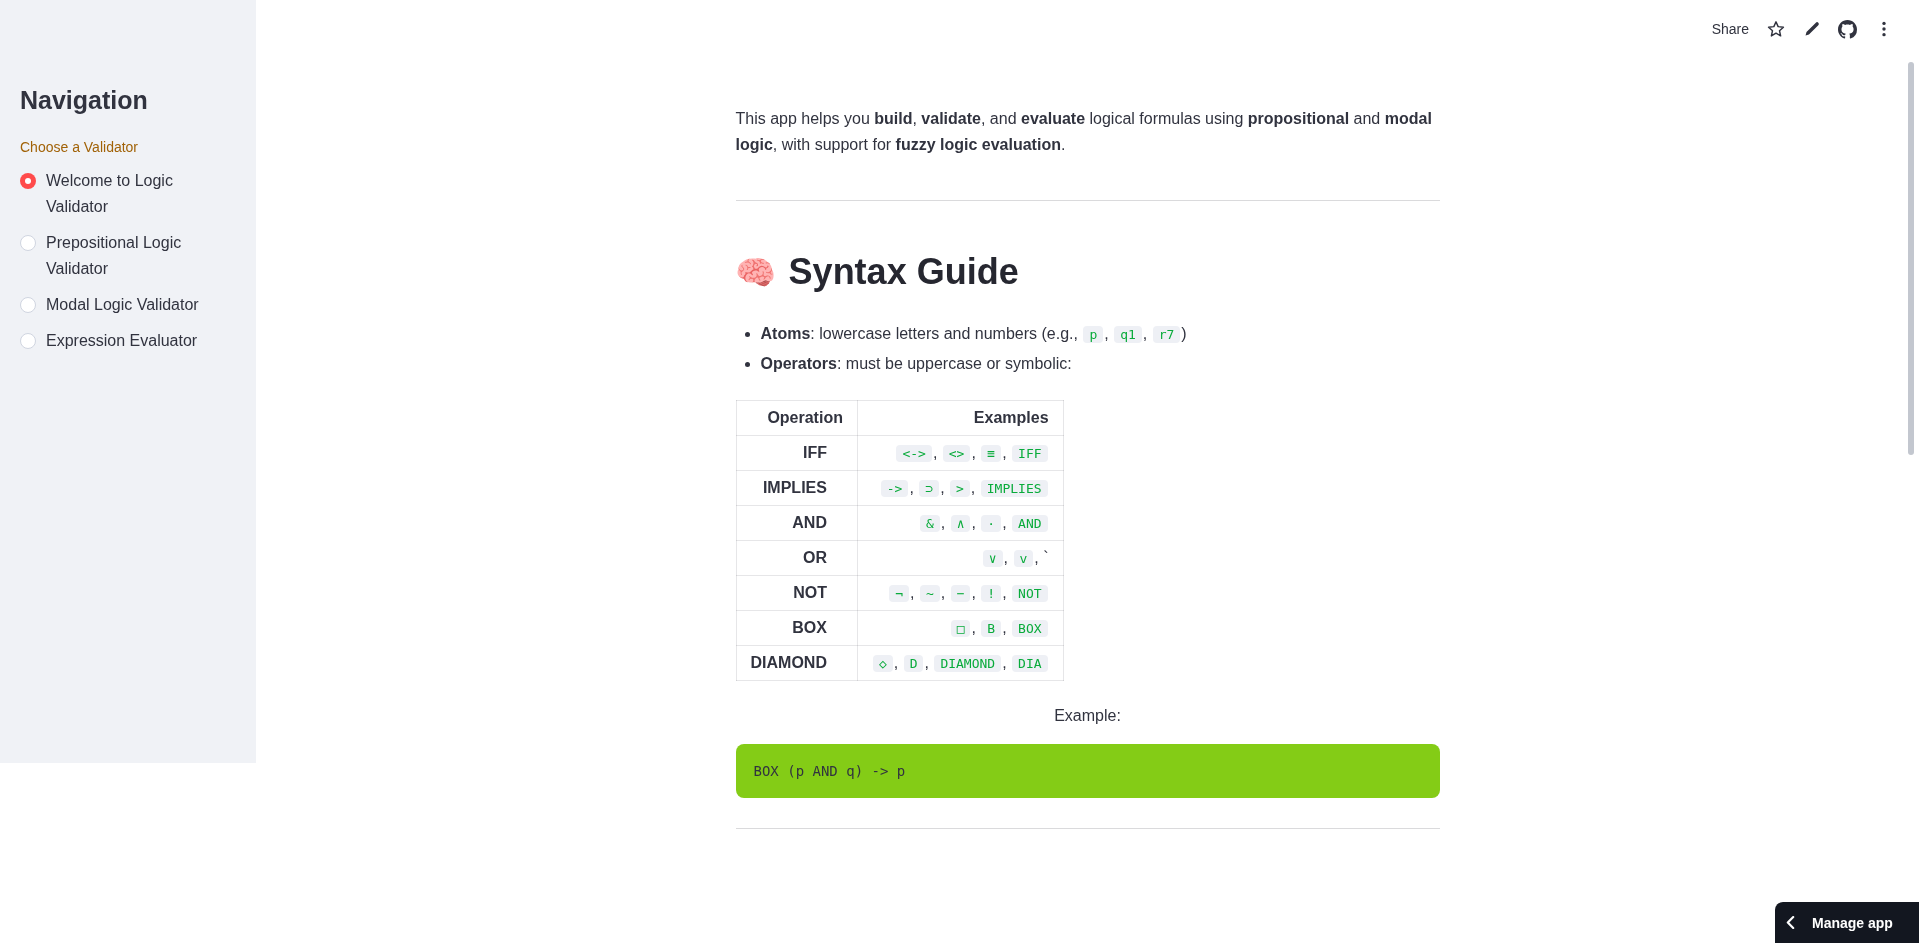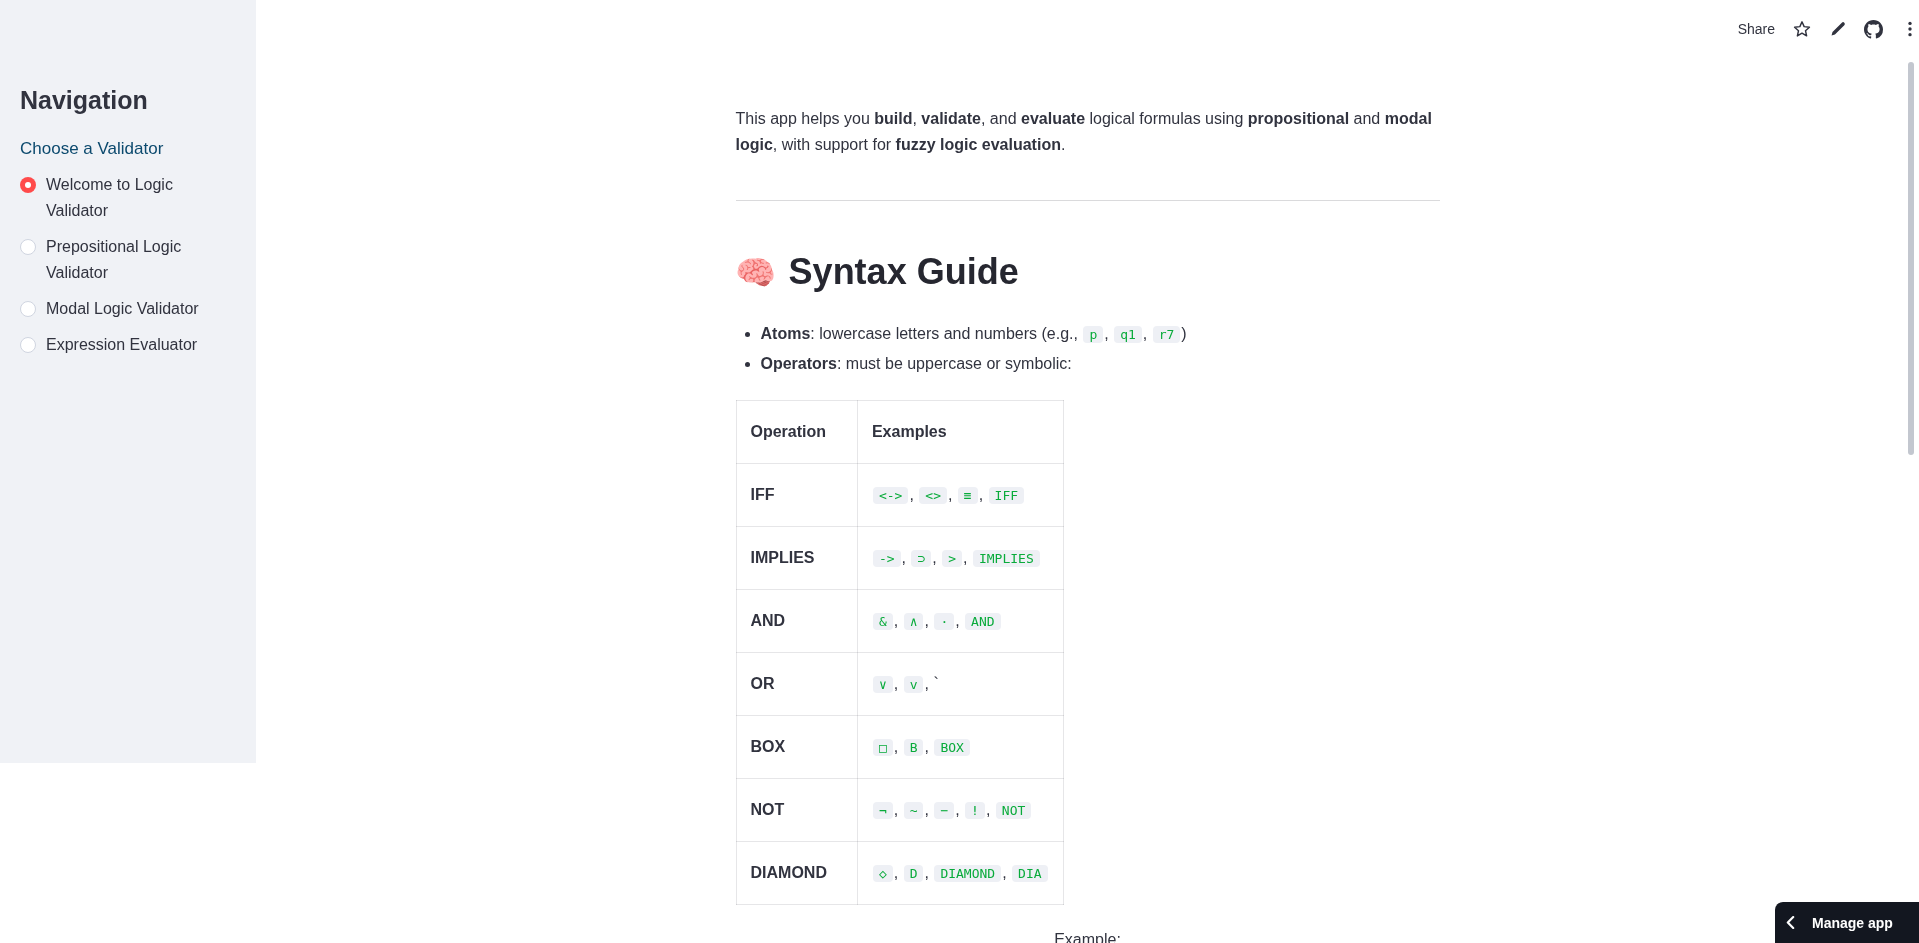--- a/index.html
+++ b/index.html
@@ -9,36 +9,36 @@
     font-family:"Liberation Sans", sans-serif;
     -webkit-font-smoothing:antialiased;
   }
   
   .sidebar{
     position:absolute;left:0;top:0;width:256px;height:763px;
     background:#f0f2f6;box-sizing:border-box;
     padding:86px 22px 0 20px;
   }
   .sidebar-title{font-size:25px;font-weight:700;margin:0 0 24px 0;color:#31333f;}
-  .widget-label{font-size:17px;color:#0c4a6e;margin-bottom:13px;}
+  .widget-label{font-size:14px;color:#a16207;margin-bottom:13px;}
   .radio-option{display:flex;align-items:flex-start;gap:10px;margin-bottom:10px;cursor:pointer;}
   .radio-label{font-size:16px;line-height:26px;color:#31333f;}
   .radio-circle{
     width:16px;height:16px;border-radius:50%;flex:none;margin-top:5px;
     background:#ffffff;border:1px solid #d0d5e0;box-sizing:border-box;position:relative;
   }
   .radio-circle.selected{background:#ff4b4b;border:none;}
   .radio-circle.selected::after{
     content:"";position:absolute;left:5px;top:5px;width:6px;height:6px;
     border-radius:50%;background:#ffffff;
   }
   
   .toolbar{
     position:absolute;top:0;right:0;height:58px;
-    display:flex;align-items:center;gap:17px;
+    display:flex;align-items:center;gap:17px;padding-right:26px;
   }
   .share-button{font-size:14px;color:#31333f;cursor:pointer;}
   .tb-icon{width:19px;height:19px;display:flex;align-items:center;justify-content:center;cursor:pointer;color:#31333f;}
   .tb-icon svg{display:block;}
   
   .main{margin-left:256px;}
   .block{width:704px;margin:0 auto;padding-top:88px;}
   h1.page-title{font-size:44px;font-weight:700;margin:0;line-height:1.2;color:#262730;}
   h1 .emoji{font-size:40px;margin-right:12px;}
   .intro{font-size:16px;line-height:1.6;margin:18px 0 0 0;}
@@ -47,21 +47,21 @@
   h2.section-title{font-size:36px;font-weight:700;margin:49px 0 0 0;line-height:1.2;color:#262730;}
   h2 .emoji{font-size:33px;margin-right:12px;}
   ul.syntax-bullets{margin:27px 0 0 0;padding-left:25px;}
   ul.syntax-bullets li{font-size:16px;line-height:1.8;margin-bottom:1px;}
   .inline-code{
     font-family:"DejaVu Sans Mono", monospace;font-size:13px;color:#09ab3b;
     background:#eef0f5;border-radius:4px;padding:1px 6px;margin:0 1px;white-space:nowrap;
   }
   table.syntax-table{border-collapse:collapse;margin-top:21px;font-size:16px;}
   .syntax-table th,.syntax-table td{
-    border:1px solid rgba(49,51,63,0.12);text-align:left;padding:22px 14px;vertical-align:middle;
+    border:1px solid rgba(49,51,63,0.12);text-align:right;padding:8px 14px;vertical-align:middle;
   }
   .syntax-table th{font-weight:700;}
   .syntax-table td.op{font-weight:700;padding-right:30px;}
   .syntax-table td.examples{min-width:160px;}
   .example-label{font-size:16px;margin:26px 0 0 0;text-align:center;}
   .code-block{
     margin-top:19px;background:#84cc16;border-radius:8px;box-sizing:border-box;
     padding:19px 18px;font-family:"DejaVu Sans Mono", monospace;font-size:14px;color:#31333f;
   }
   hr.bottom-divider{border:none;border-top:1px solid rgba(49,51,63,0.18);height:0;margin:30px 0 0 0;}
@@ -163,26 +163,26 @@
           </tr>
           <tr>
             <td class="op">AND</td>
             <td class="examples"><span class="inline-code">&amp;</span>, <span class="inline-code">∧</span>, <span class="inline-code">·</span>, <span class="inline-code">AND</span></td>
           </tr>
           <tr>
             <td class="op">OR</td>
             <td class="examples"><span class="inline-code">∨</span>, <span class="inline-code">v</span>, `</td>
           </tr>
           <tr>
+            <td class="op">NOT</td>
+            <td class="examples"><span class="inline-code">¬</span>, <span class="inline-code">~</span>, <span class="inline-code">−</span>, <span class="inline-code">!</span>, <span class="inline-code">NOT</span></td>
+          </tr>
+          <tr>
             <td class="op">BOX</td>
             <td class="examples"><span class="inline-code">□</span>, <span class="inline-code">B</span>, <span class="inline-code">BOX</span></td>
-          </tr>
-          <tr>
-            <td class="op">NOT</td>
-            <td class="examples"><span class="inline-code">¬</span>, <span class="inline-code">~</span>, <span class="inline-code">−</span>, <span class="inline-code">!</span>, <span class="inline-code">NOT</span></td>
           </tr>
           <tr>
             <td class="op">DIAMOND</td>
             <td class="examples"><span class="inline-code">◇</span>, <span class="inline-code">D</span>, <span class="inline-code">DIAMOND</span>, <span class="inline-code">DIA</span></td>
           </tr>
         </tbody>
     </table>
 
     <p class="example-label">Example:</p>
 

